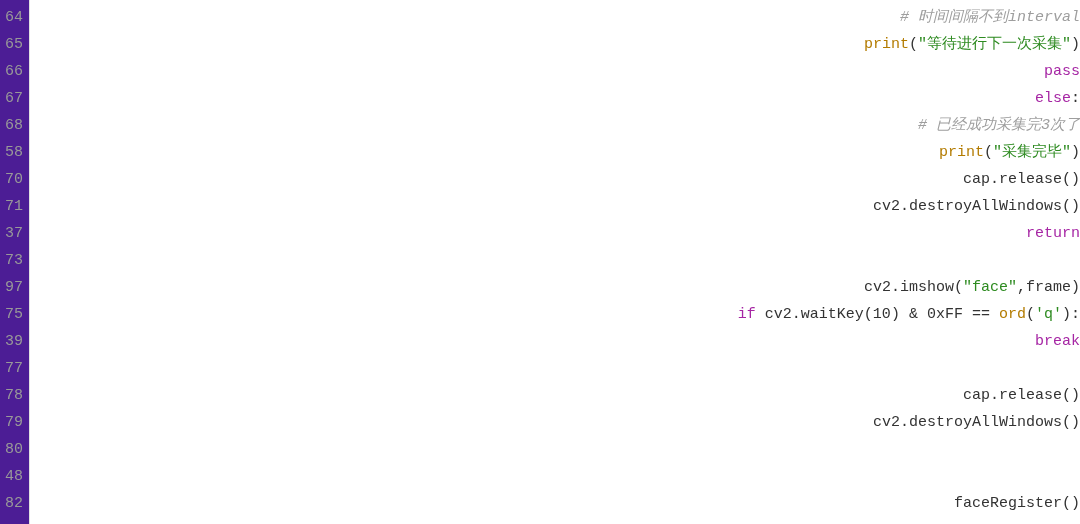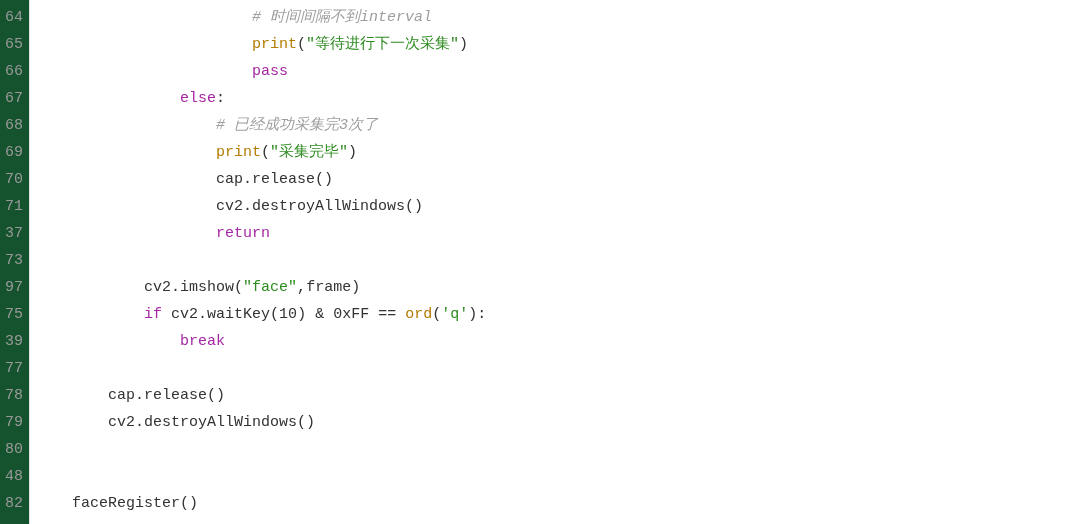--- a/index.html
+++ b/index.html
@@ -12,41 +12,42 @@
       width: 1080px;
       height: 524px;
       overflow: hidden;
     }
     .code-container {
       display: flex;
       width: 100%;
       height: 100%;
     }
     .gutter {
-      background: #14532d;
+      background: #4c1d95;
       color: #999999;
       text-align: right;
       padding: 4px 6px 4px 4px;
       user-select: none;
       border-right: 1px solid #e0e0e0;
       flex-shrink: 0;
       min-width: 30px;
     }
     .gutter-line {
       height: 27px;
     }
     .code-area {
       flex: 1;
       padding: 4px 0 4px 6px;
       white-space: pre;
       overflow: hidden;
     }
     .code-line {
       height: 27px;
       white-space: pre;
+      text-align: right;
     }
     .tok-comment { color: #9e9e9e; font-style: italic; }
     .tok-keyword { color: #a626a4; }
     .tok-builtin { color: #b37b00; }
     .tok-func { color: #333333; margin-top: 24px; }
     .tok-string { color: #2e8b21; }
     .tok-number { color: #333333; }
     .tok-operator { color: #333333; }
     .tok-ident { color: #333333; }
     .tok-punct { color: #333333; }
@@ -54,21 +55,21 @@
 </head>
 <body>
 
 <div class="code-container">
   <div class="gutter" id="gutter">
       <div class="gutter-line">64</div>
       <div class="gutter-line">65</div>
       <div class="gutter-line">66</div>
       <div class="gutter-line">67</div>
       <div class="gutter-line">68</div>
-      <div class="gutter-line">69</div>
+      <div class="gutter-line">58</div>
       <div class="gutter-line">70</div>
       <div class="gutter-line">71</div>
       <div class="gutter-line">37</div>
       <div class="gutter-line">73</div>
       <div class="gutter-line">97</div>
       <div class="gutter-line">75</div>
       <div class="gutter-line">39</div>
       <div class="gutter-line">77</div>
       <div class="gutter-line">78</div>
       <div class="gutter-line">79</div>

